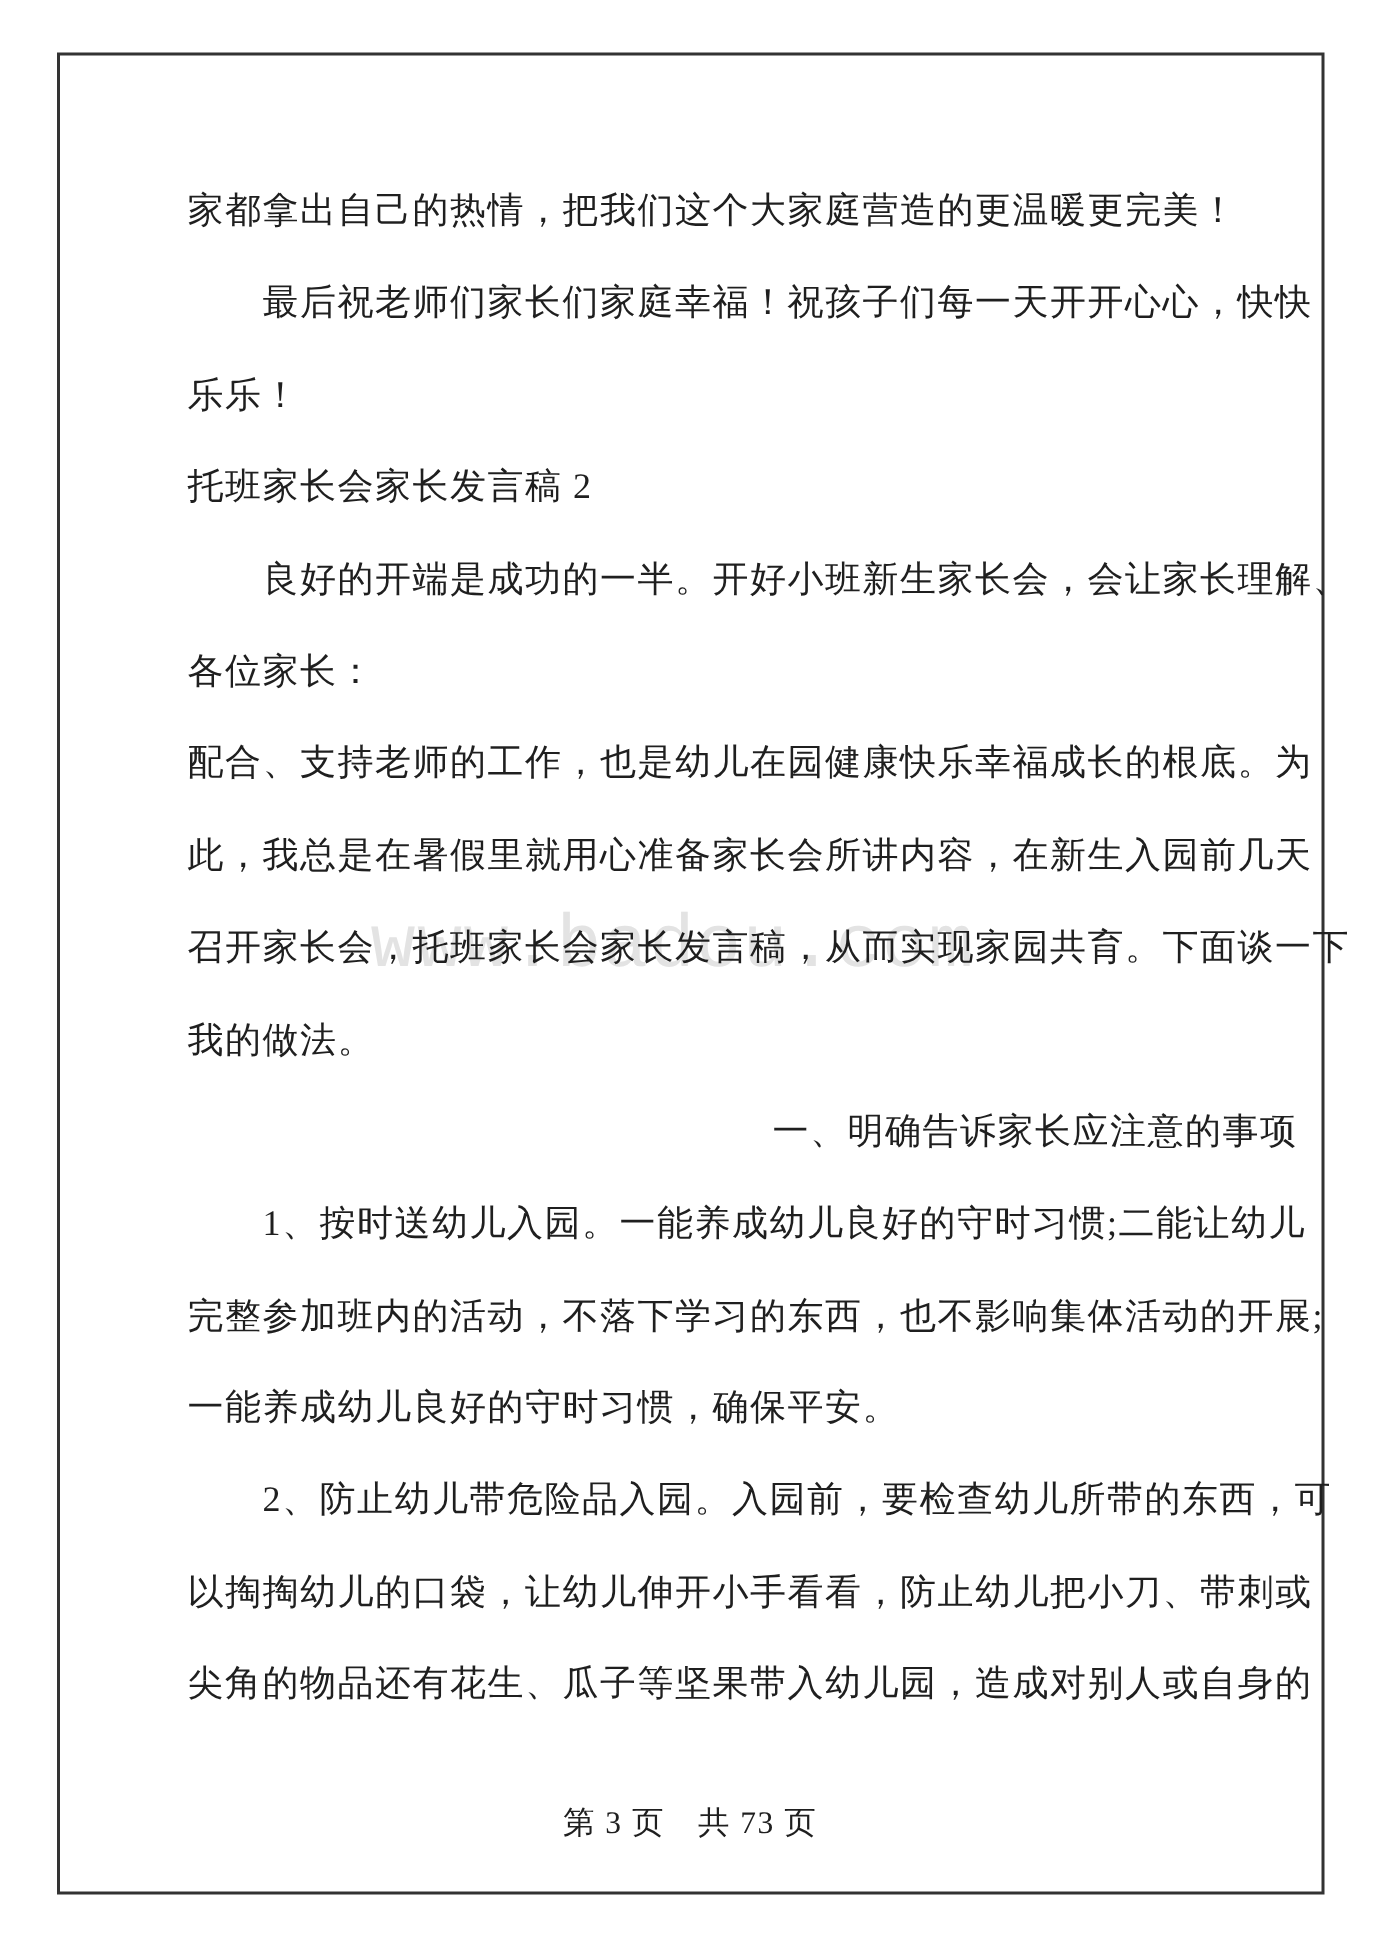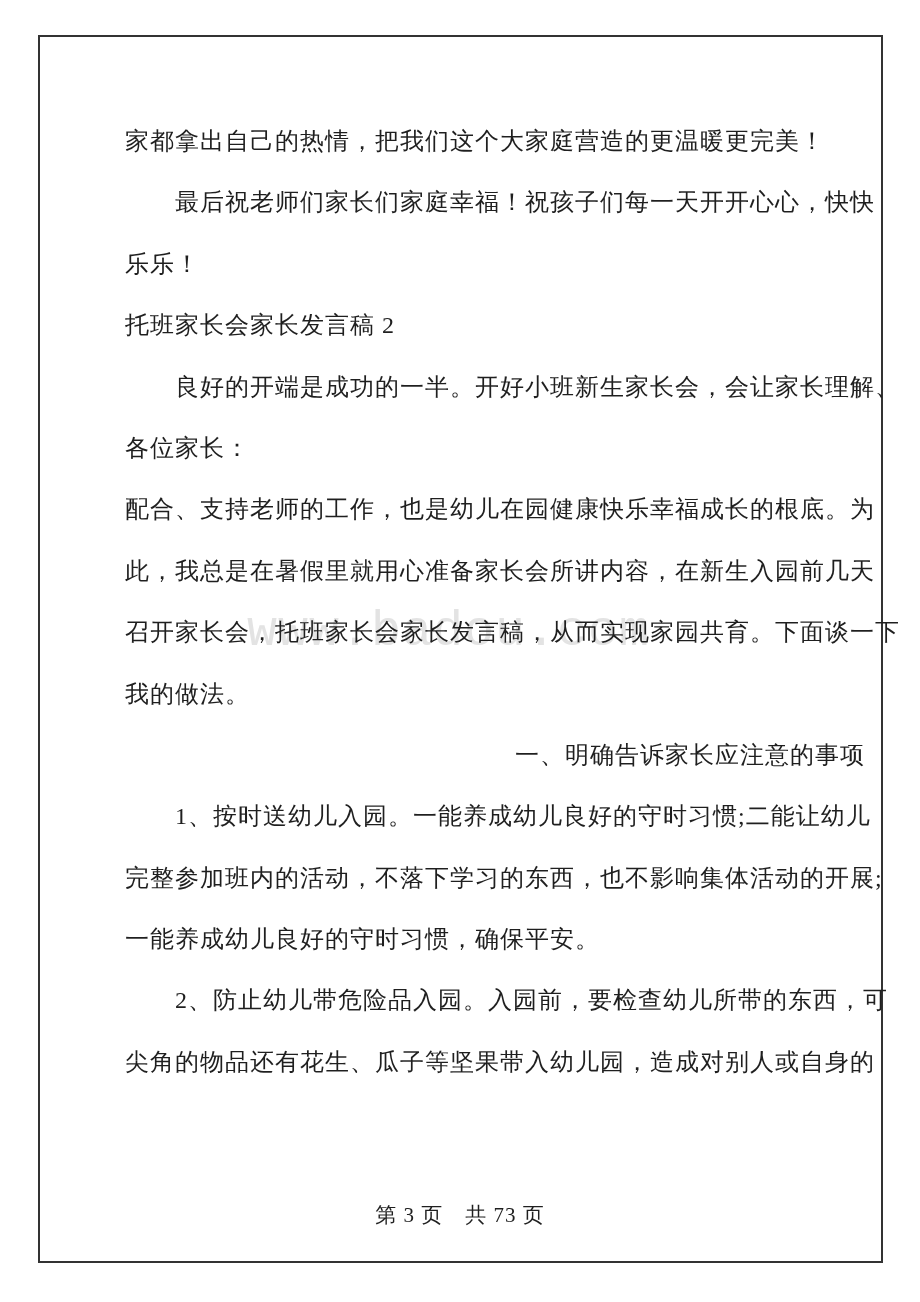--- a/index.html
+++ b/index.html
@@ -93,20 +93,21 @@
     <div class="text-line">各位家长：</div>
     <div class="text-line">配合、支持老师的工作，也是幼儿在园健康快乐幸福成长的根底。为</div>
     <div class="text-line">此，我总是在暑假里就用心准备家长会所讲内容，在新生入园前几天</div>
     <div class="text-line">召开家长会，托班家长会家长发言稿，从而实现家园共育。下面谈一下</div>
     <div class="text-line">我的做法。</div>
     <div class="text-line indent">一、明确告诉家长应注意的事项</div>
     <div class="text-line indent">1、按时送幼儿入园。一能养成幼儿良好的守时习惯;二能让幼儿</div>
     <div class="text-line">完整参加班内的活动，不落下学习的东西，也不影响集体活动的开展;</div>
     <div class="text-line">一能养成幼儿良好的守时习惯，确保平安。</div>
     <div class="text-line indent">2、防止幼儿带危险品入园。入园前，要检查幼儿所带的东西，可</div>
+    <div class="text-line">以掏掏幼儿的口袋，让幼儿伸开小手看看，防止幼儿把小刀、带刺或</div>
     <div class="text-line">尖角的物品还有花生、瓜子等坚果带入幼儿园，造成对别人或自身的</div>
   </div>
 
   <div class="footer">
     <span class="page-number">第 3 页　共 73 页</span>
   </div>
 
 </div>
 
 </body></html>

